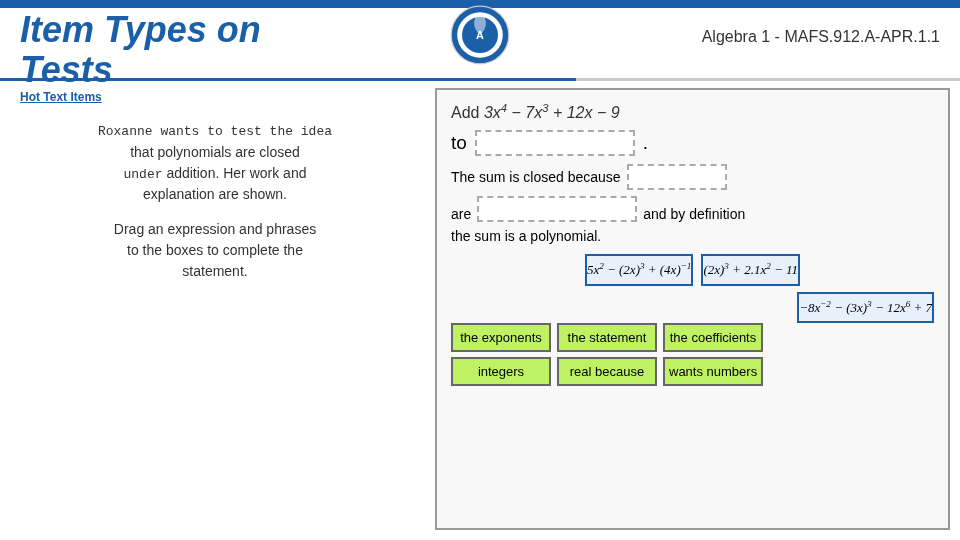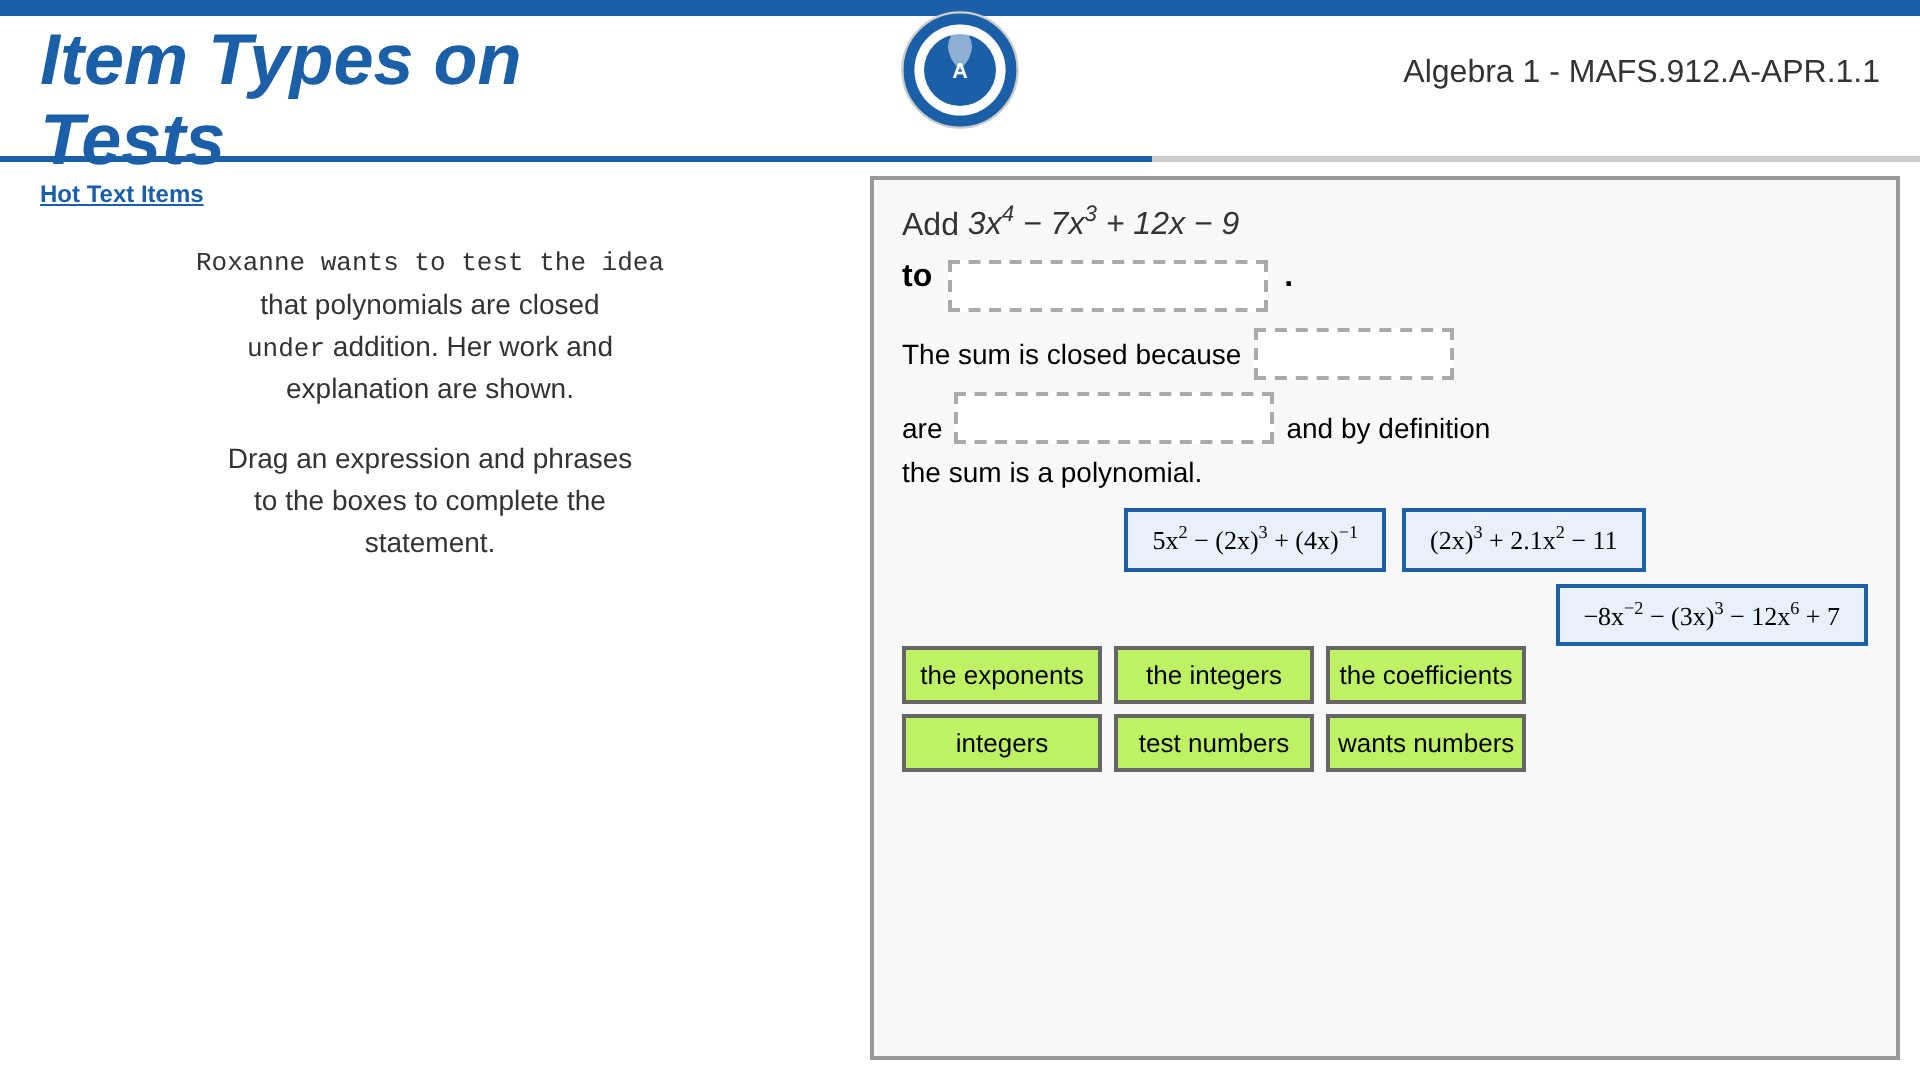--- a/index.html
+++ b/index.html
@@ -126,25 +126,24 @@
     }
 
     .math-inline {
       font-style: italic;
     }
 
     sup { font-size: 0.7em; vertical-align: super; }
 
     .input-row {
       display: flex;
-      align-items: flex-start;
+      align-items: center;
       margin-bottom: 8px;
-      font-size: 16px;
+      font-size: 19px;
       gap: 8px;
-      font-weight: bold;
     }
 
     .dotted-box {
       border: 2px dashed #aaa;
       background: #fff;
       min-width: 160px;
       height: 26px;
       display: inline-block;
     }
 
@@ -187,22 +186,23 @@
 
     .tiles-row2 {
       display: flex;
       gap: 8px;
       justify-content: flex-end;
     }
 
     .expr-tile {
       border: 2px solid #1a5fa8;
       background: #e8f0fc;
-      padding: 5px 12px;
+      padding: 5px 0;
       font-size: 13px;
+      font-style: italic;
       font-family: 'Times New Roman', serif;
       cursor: pointer;
     }
 
     
     .phrases-row1 {
       display: flex;
       gap: 6px;
       margin-bottom: 5px;
       justify-content: flex-start;
@@ -301,23 +301,23 @@
   </div>
 
   <div class="tiles-row2">
     <div class="expr-tile">
       −8x<sup>−2</sup> − (3x)<sup>3</sup> − 12x<sup>6</sup> + 7
     </div>
   </div>
 
   <div class="phrases-row1">
     <div class="phrase-tile">the exponents</div>
-    <div class="phrase-tile">the integers</div>
+    <div class="phrase-tile">the statement</div>
     <div class="phrase-tile">the coefficients</div>
   </div>
 
   <div class="phrases-row2">
     <div class="phrase-tile">integers</div>
-    <div class="phrase-tile">test numbers</div>
+    <div class="phrase-tile">real because</div>
     <div class="phrase-tile">wants numbers</div>
   </div>
 
 </div>
 
 </body></html>

